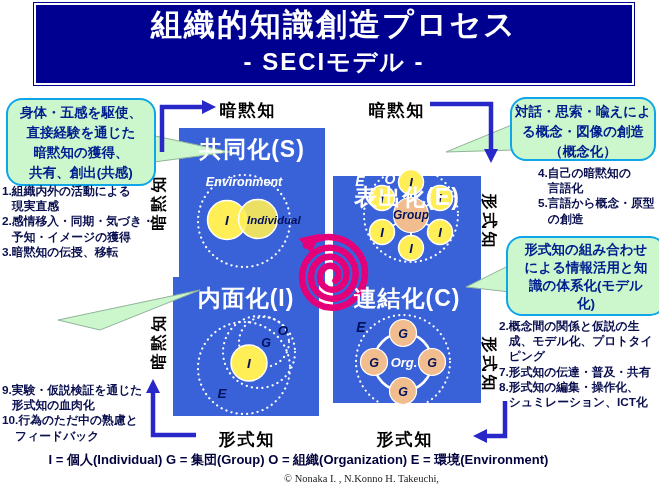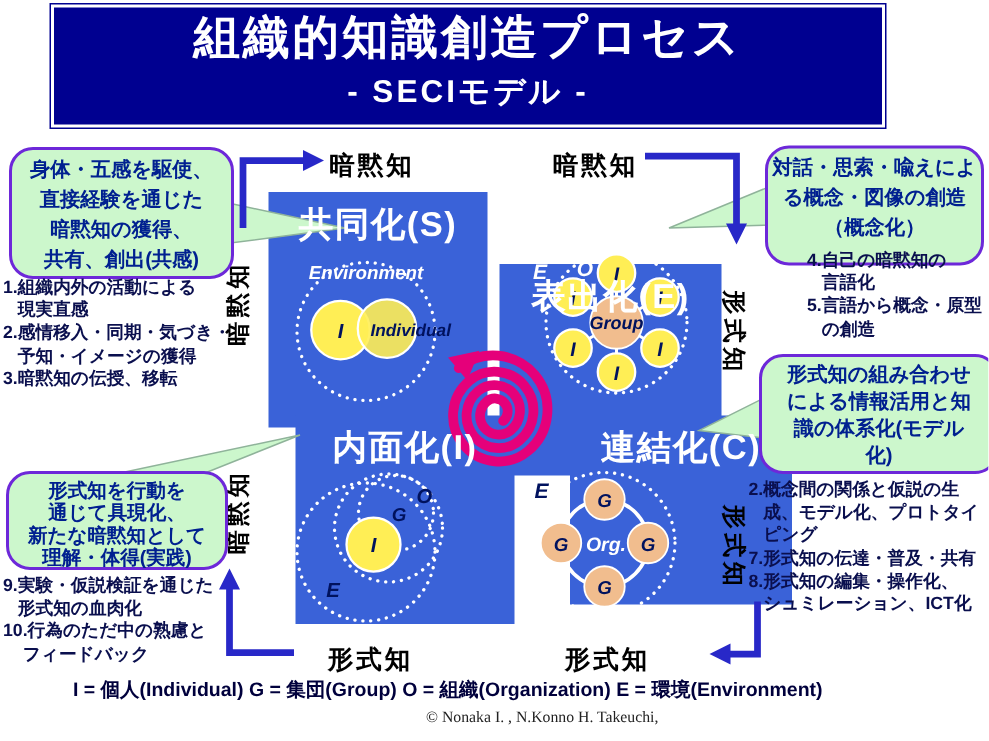--- a/index.html
+++ b/index.html
@@ -1,52 +1,52 @@
 <!DOCTYPE html>
 <html><head>
 <meta charset="utf-8">
 <style>
   html,body{margin:0;padding:0;background:#fff;}
   #slide{position:relative;width:659px;height:494px;background:#ffffff;overflow:hidden;
          font-family:"Liberation Sans","DejaVu Sans",sans-serif;}
   
-  #title-box{position:absolute;left:36px;top:5px;width:552px;height:78px;background:#000090;
+  #title-box{position:absolute;left:36px;top:5px;width:596px;height:78px;background:#000090;
              outline:1px solid #000090;outline-offset:2px;text-align:center;color:#fff;}
   #title-line1{font-size:31px;font-weight:bold;line-height:40px;letter-spacing:2px;}
-  #title-line2{font-size:21px;font-weight:bold;line-height:34px;letter-spacing:2px;}
+  #title-line2{font-size:24px;font-weight:bold;line-height:34px;letter-spacing:2px;}
   
   .quad{position:absolute;background:#3a62d8;}
   #q-s{left:179px;top:128px;width:146px;height:157px;}
   #q-e{left:333px;top:128px;width:148px;height:141px;margin-top:48px;}
-  #q-i{left:197px;top:277px;width:146px;height:139px;}
-  #q-c{left:333px;top:277px;width:148px;height:126px;margin-left:47px;}
+  #q-i{left:173px;top:277px;width:146px;height:139px;}
+  #q-c{left:333px;top:277px;width:148px;height:126px;}
   .quad-heading{position:relative;z-index:3;color:#fff;font-weight:bold;font-size:23px;
                 text-align:center;padding-top:6px;letter-spacing:1px;}
   
   .axlab{position:absolute;z-index:4;font-size:17px;font-weight:bold;color:#000;
          text-align:center;letter-spacing:2px;}
   #ax-t1{left:212px;top:99px;width:72px;}
   #ax-t2{left:361px;top:99px;width:72px;}
   #ax-b1{left:211px;top:428px;width:72px;}
   #ax-b2{left:369px;top:428px;width:72px;}
   .vlab{position:absolute;z-index:4;width:92px;height:20px;font-size:16px;font-weight:bold;
         color:#000;text-align:center;letter-spacing:3px;}
   #vl-tl{left:113px;top:192px;transform:rotate(-90deg);}
   #vl-bl{left:113px;top:331px;transform:rotate(-90deg);}
   #vl-tr{left:443px;top:212px;transform:rotate(90deg);}
   #vl-br{left:443px;top:355px;transform:rotate(90deg);}
   
   #overlay{position:absolute;left:0;top:0;z-index:2;pointer-events:none;}
   
-  .callout{position:absolute;z-index:4;background:#ccf7cc;border:2px solid #6d28d9;
+  .callout{position:absolute;z-index:4;background:#ccf7cc;border:2px solid #0ea5e9;
            border-radius:16px;color:#002090;font-weight:bold;text-align:center;
            white-space:pre-line;box-sizing:border-box;}
   #co-s{left:6px;top:98px;width:150px;height:88px;font-size:13.5px;line-height:20px;padding-top:3px;}
   #co-i{left:4px;top:314px;width:148px;height:66px;font-size:13px;line-height:15px;padding-top:3px;}
-  #co-e{left:510px;top:97px;width:146px;height:80px;font-size:13.5px;line-height:20px;padding-top:3px;}
+  #co-e{left:510px;top:97px;width:146px;height:64px;font-size:13.5px;line-height:20px;padding-top:3px;}
   #co-c{left:506px;top:236px;width:160px;height:80px;font-size:13.5px;line-height:18px;padding-top:3px;}
   
   .note{position:absolute;z-index:4;color:#0a0f4e;font-weight:bold;font-size:11.8px;
         line-height:15.2px;white-space:pre;}
   #nt-s{left:2px;top:184px;width:166px;}
   #nt-i{left:2px;top:383px;width:166px;}
   #nt-e{left:506px;top:166px;width:152px;margin-left:32px;}
   #nt-c{left:499px;top:319px;width:160px;}
   
   #legend{position:absolute;z-index:4;left:0;top:451px;width:597px;text-align:center;
@@ -192,24 +192,20 @@
 直接経験を通じた
 暗黙知の獲得、
 共有、創出(共感)</div>
   <div class="callout" id="co-e">対話・思索・喩えによ
 る概念・図像の創造
 （概念化）</div>
   <div class="callout" id="co-c">形式知の組み合わせ
 による情報活用と知
 識の体系化(モデル
 化)</div>
-  <div class="callout" id="co-i">形式知を行動を
-通じて具現化、
-新たな暗黙知として
-理解・体得(実践)</div>
 
   <div class="note" id="nt-s">1.組織内外の活動による
    現実直感
 2.感情移入・同期・気づき・
    予知・イメージの獲得
 3.暗黙知の伝授、移転</div>
   <div class="note" id="nt-e">4.自己の暗黙知の
    言語化
 5.言語から概念・原型
    の創造</div>

